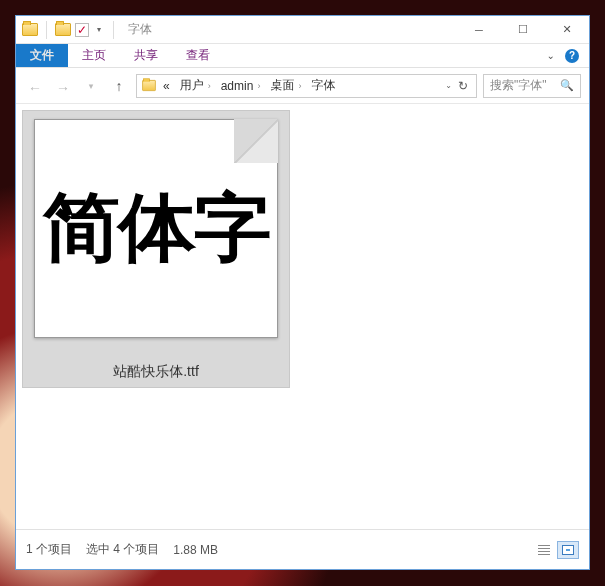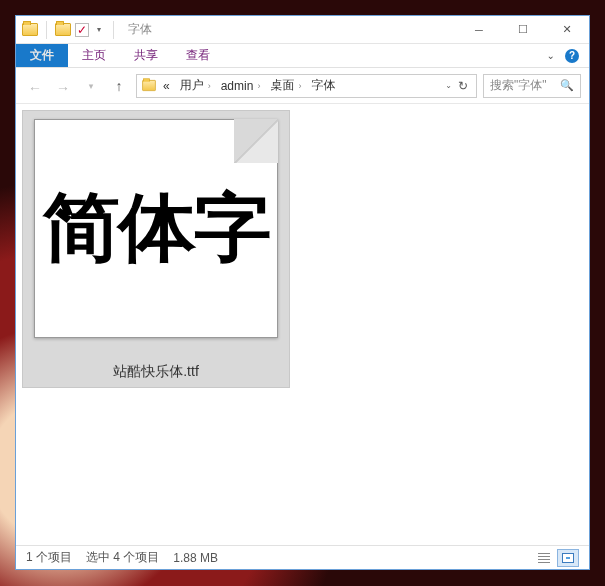--- a/index.html
+++ b/index.html
@@ -39,21 +39,21 @@
   .search-box .mag { color:#666; font-size:11px;}
 
   .content { flex: 1; background: #fff; padding: 6px; overflow: auto; }
   .file-tile { width: 268px; height: 278px; background: #d9d9d9; border: 1px solid #c8c8c8; display: flex; flex-direction: column; align-items: center; padding: 8px 16px 6px; }
   .thumb { width: 244px; height: 226px; background: #fff; border: 1px solid #999; position: relative; box-shadow: 0 1px 3px rgba(0,0,0,0.25); display:flex; align-items:center; justify-content:center; }
   .dog-ear { position: absolute; top: -1px; right: -1px; width: 44px; height: 44px; background: linear-gradient(135deg, transparent 0 49%, #ccc 50% 52%, #e8e8e8 53% 100%); }
   .dog-ear::after { content:""; position:absolute; top:0; right:0; width:44px; height:44px; background:linear-gradient(135deg,#d9d9d9 0 49%, transparent 50%);}
   .font-preview { font-size: 74px; font-weight: 900; color: #000; letter-spacing: -2px; user-select:none; font-family: "Microsoft YaHei", sans-serif; transform: scaleX(1.05); }
   .file-name { font-size: 14px; color: #333; margin-top: 25px; text-align:left; }
 
-  .statusbar { height: 24px; border-top: 1px solid #e1e1e1; background: #fff; display: flex; align-items: center; font-size: 12px; color: #555; padding: 0 10px; gap: 14px; }
+  .statusbar { height: 40px; border-top: 1px solid #e1e1e1; background: #fff; display: flex; align-items: center; font-size: 12px; color: #555; padding: 0 10px; gap: 14px; }
   .status-right { margin-left: auto; display: flex; gap: 2px; }
   .view-btn { width: 22px; height: 18px; border: 1px solid transparent; display:flex; align-items:center; justify-content:center; }
   .view-btn.active { border-color:#8ab4e0; background:#d8e8f8; }
   .view-glyph { width:12px; height:10px; }
   .details-glyph { background: repeating-linear-gradient(#888 0 1px, transparent 1px 3px); }
   .tiles-glyph { background: #55a0e0; box-shadow: inset 3px 0 0 #fff, inset 0 3px 0 #fff, inset -3px 0 0 #fff, inset 0 -3px 0 #fff; border:1px solid #3a7bbf;}
 </style>
 </head>
 <body>
 

